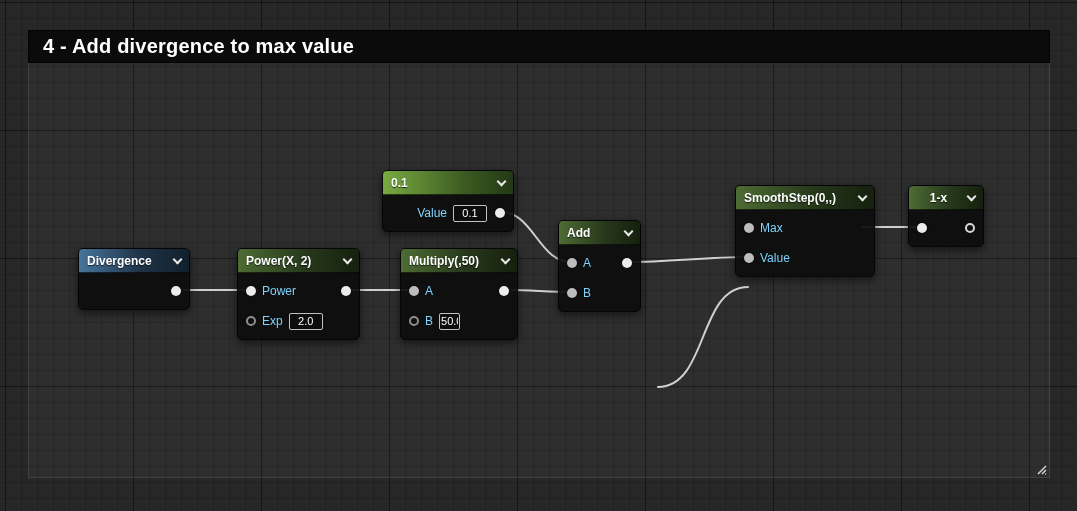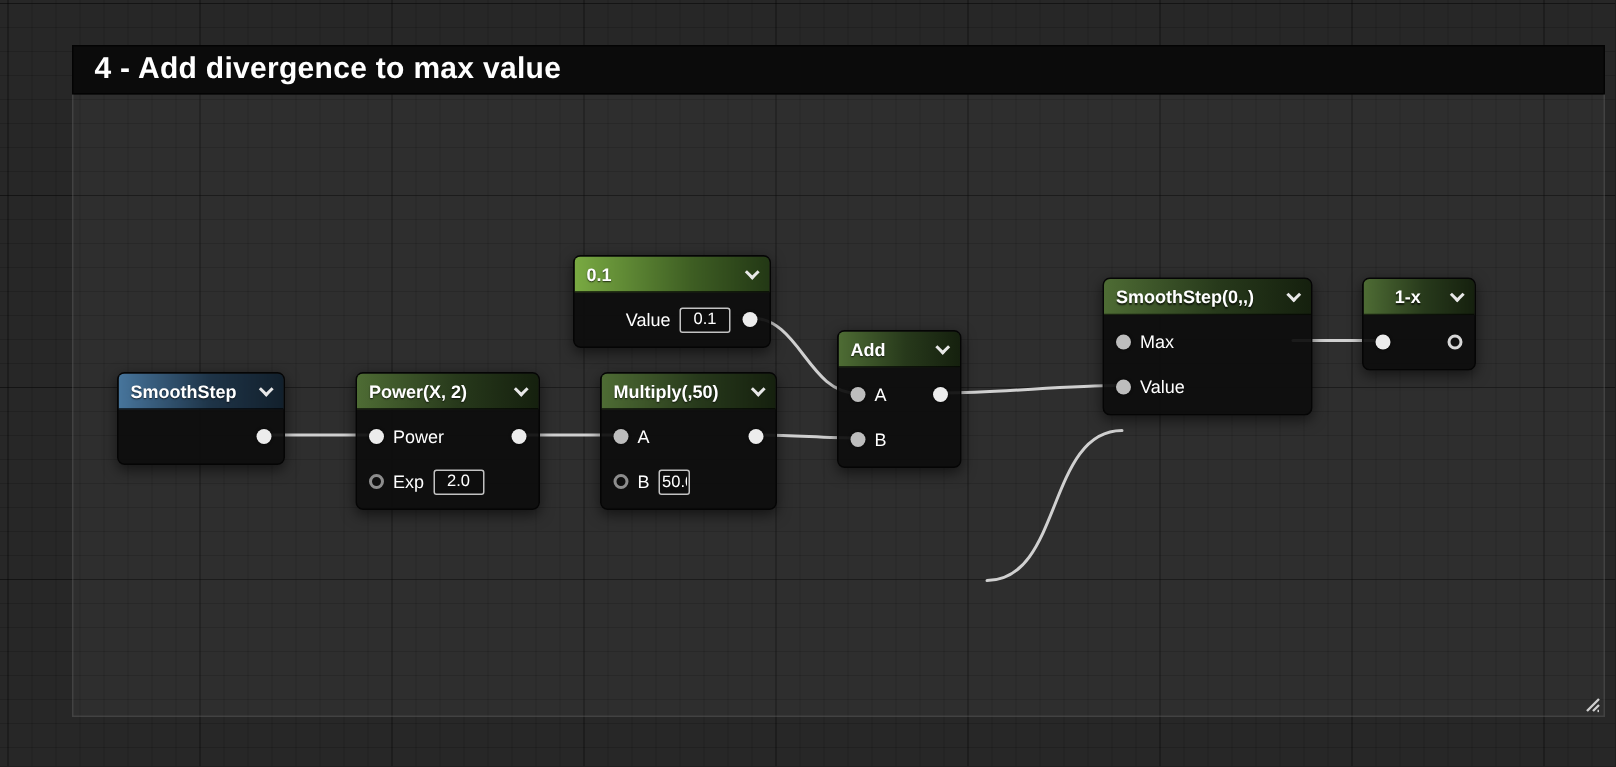--- a/index.html
+++ b/index.html
@@ -17,21 +17,20 @@
       linear-gradient(to right, rgba(0,0,0,0.16) 1px, transparent 1px),
       linear-gradient(to bottom, rgba(0,0,0,0.16) 1px, transparent 1px);
     background-size: 128px 128px, 128px 128px, 16px 16px, 16px 16px;
     background-position: 5px 2px, 5px 2px, 5px 2px, 5px 2px;
   }
 
   
   .comment {
     position: absolute; left: 28px; top: 30px; width: 1022px; height: 448px;
     z-index: 1;
-    margin-left: 20px;
   }
   .comment-titlebar {
     height: 33px; background: #0b0b0b;
     display: flex; align-items: center;
     padding: 0 14px;
     border: 1px solid rgba(0,0,0,0.7);
   }
   .comment-title {
     color: #ffffff; font-size: 20px; font-weight: bold;
     letter-spacing: 0.2px; white-space: nowrap;
@@ -84,21 +83,21 @@
   .node-row.right { justify-content: flex-end; padding-right: 26px; }
   .pin {
     position: absolute; top: 50%; transform: translateY(-50%);
     width: 10px; height: 10px; border-radius: 50%;
   }
   .pin.in  { left: 8px; }
   .pin.out { right: 8px; }
   .pin.filled { background: #ececec; box-shadow: 0 0 2px rgba(0,0,0,0.8); }
   .pin.dim    { background: #bdbdbd; box-shadow: 0 0 2px rgba(0,0,0,0.8); }
   .pin.hollow { background: transparent; border: 2px solid #8d8d8d; }
-  .row-label { margin-left: 24px; font-size: 12px; color: #ffffff; white-space: nowrap; }
+  .row-label { margin-left: 24px; font-size: 12px; color: #7dd3fc; white-space: nowrap; }
   .val-field {
     margin-left: 6px; width: 34px; height: 17px;
     background: #0d0d0d; border: 1px solid #c2c2c2; border-radius: 2px;
     color: #ffffff; font-size: 11px; text-align: center;
     font-family: "Liberation Sans", sans-serif; padding: 0 1px; outline: none;
   }
   .val-field.wide { width: 21px; }
 </style>
 </head>
 <body>
@@ -121,21 +120,21 @@
     <path d="M347,290 C369,290 391,290 413,290"></path>
     <path d="M505,290 C529,290 549,292 571,292"></path>
     <path d="M501,212 C533,212 539,262 571,262"></path>
     <path d="M628,262 C670,262 706,257 748,257"></path>
     <path d="M658,387 C708,387 698,287 748,287"></path>
     <path d="M862,227 C883,227 901,227 921,227"></path>
   </svg>
 
   <div class="node" style="left:78px;top:248px;width:112px;">
     <div class="node-header hdr-blue">
-      <span class="node-title">SmoothStep</span>
+      <span class="node-title">Divergence</span>
       <span class="chevron"></span>
     </div>
     <div class="node-body">
       <div class="node-row">
         <span class="pin out filled"></span>
       </div>
     </div>
   </div>
 
   <div class="node" style="left:237px;top:248px;width:123px;">

